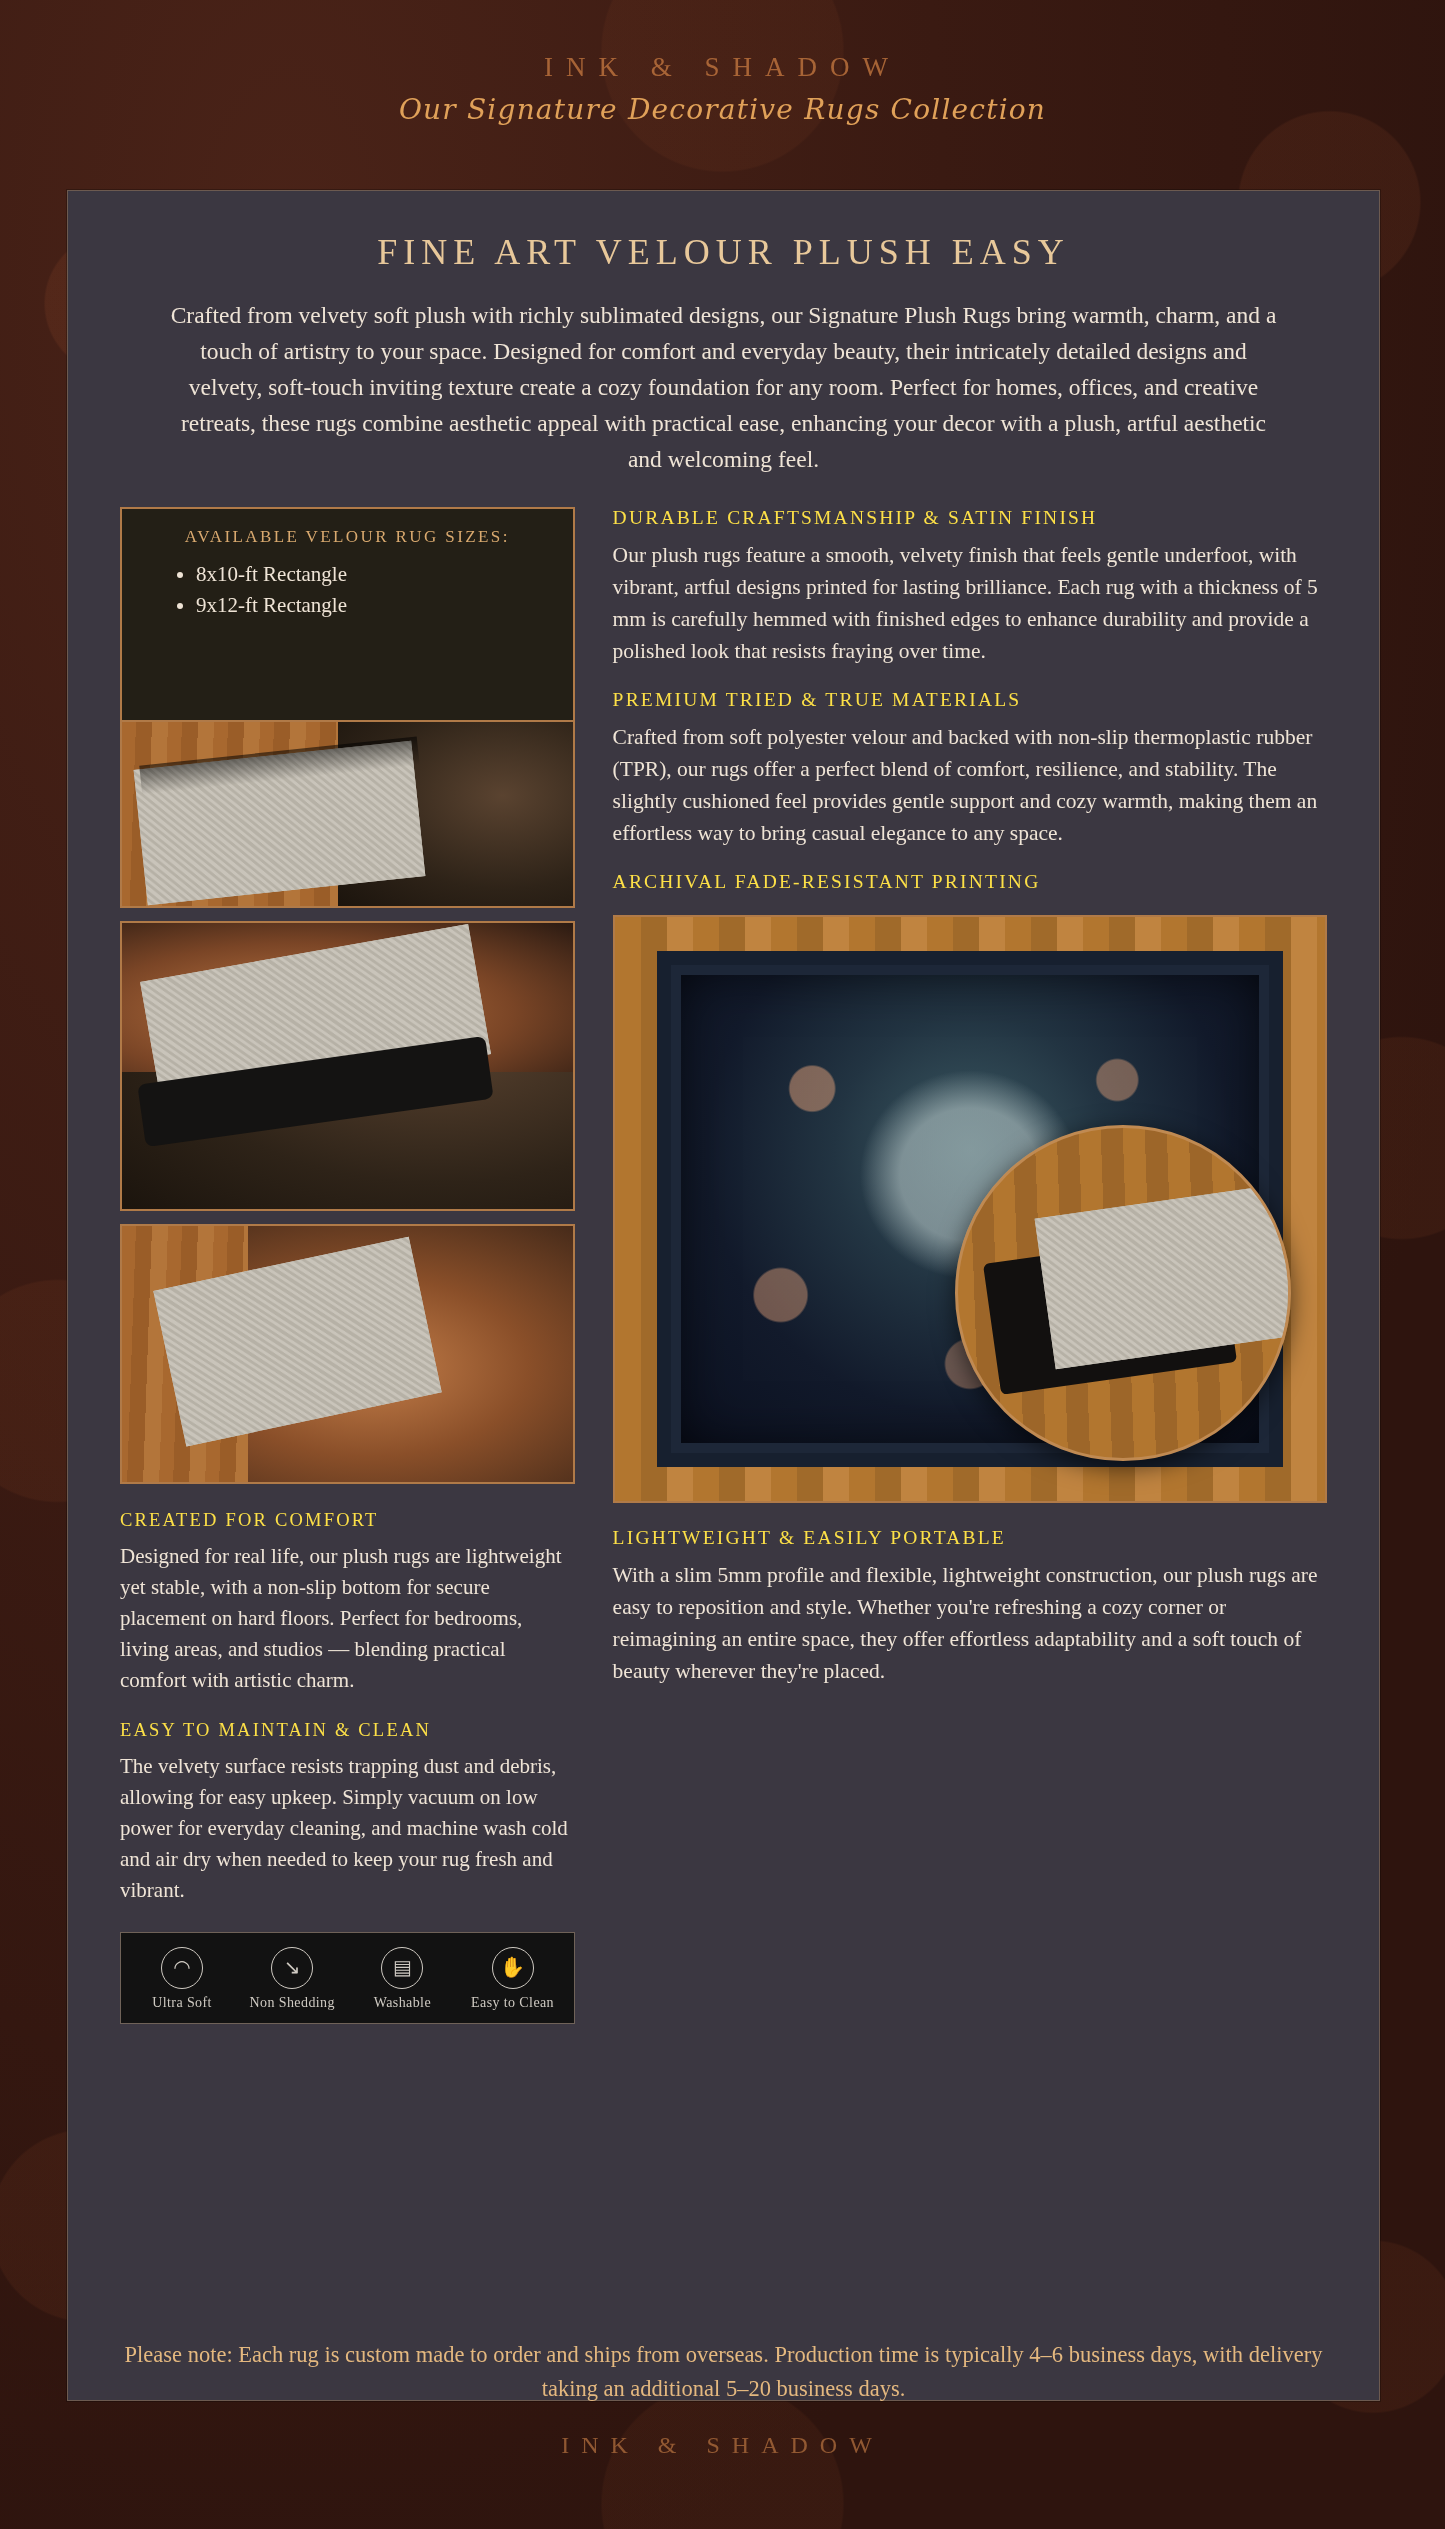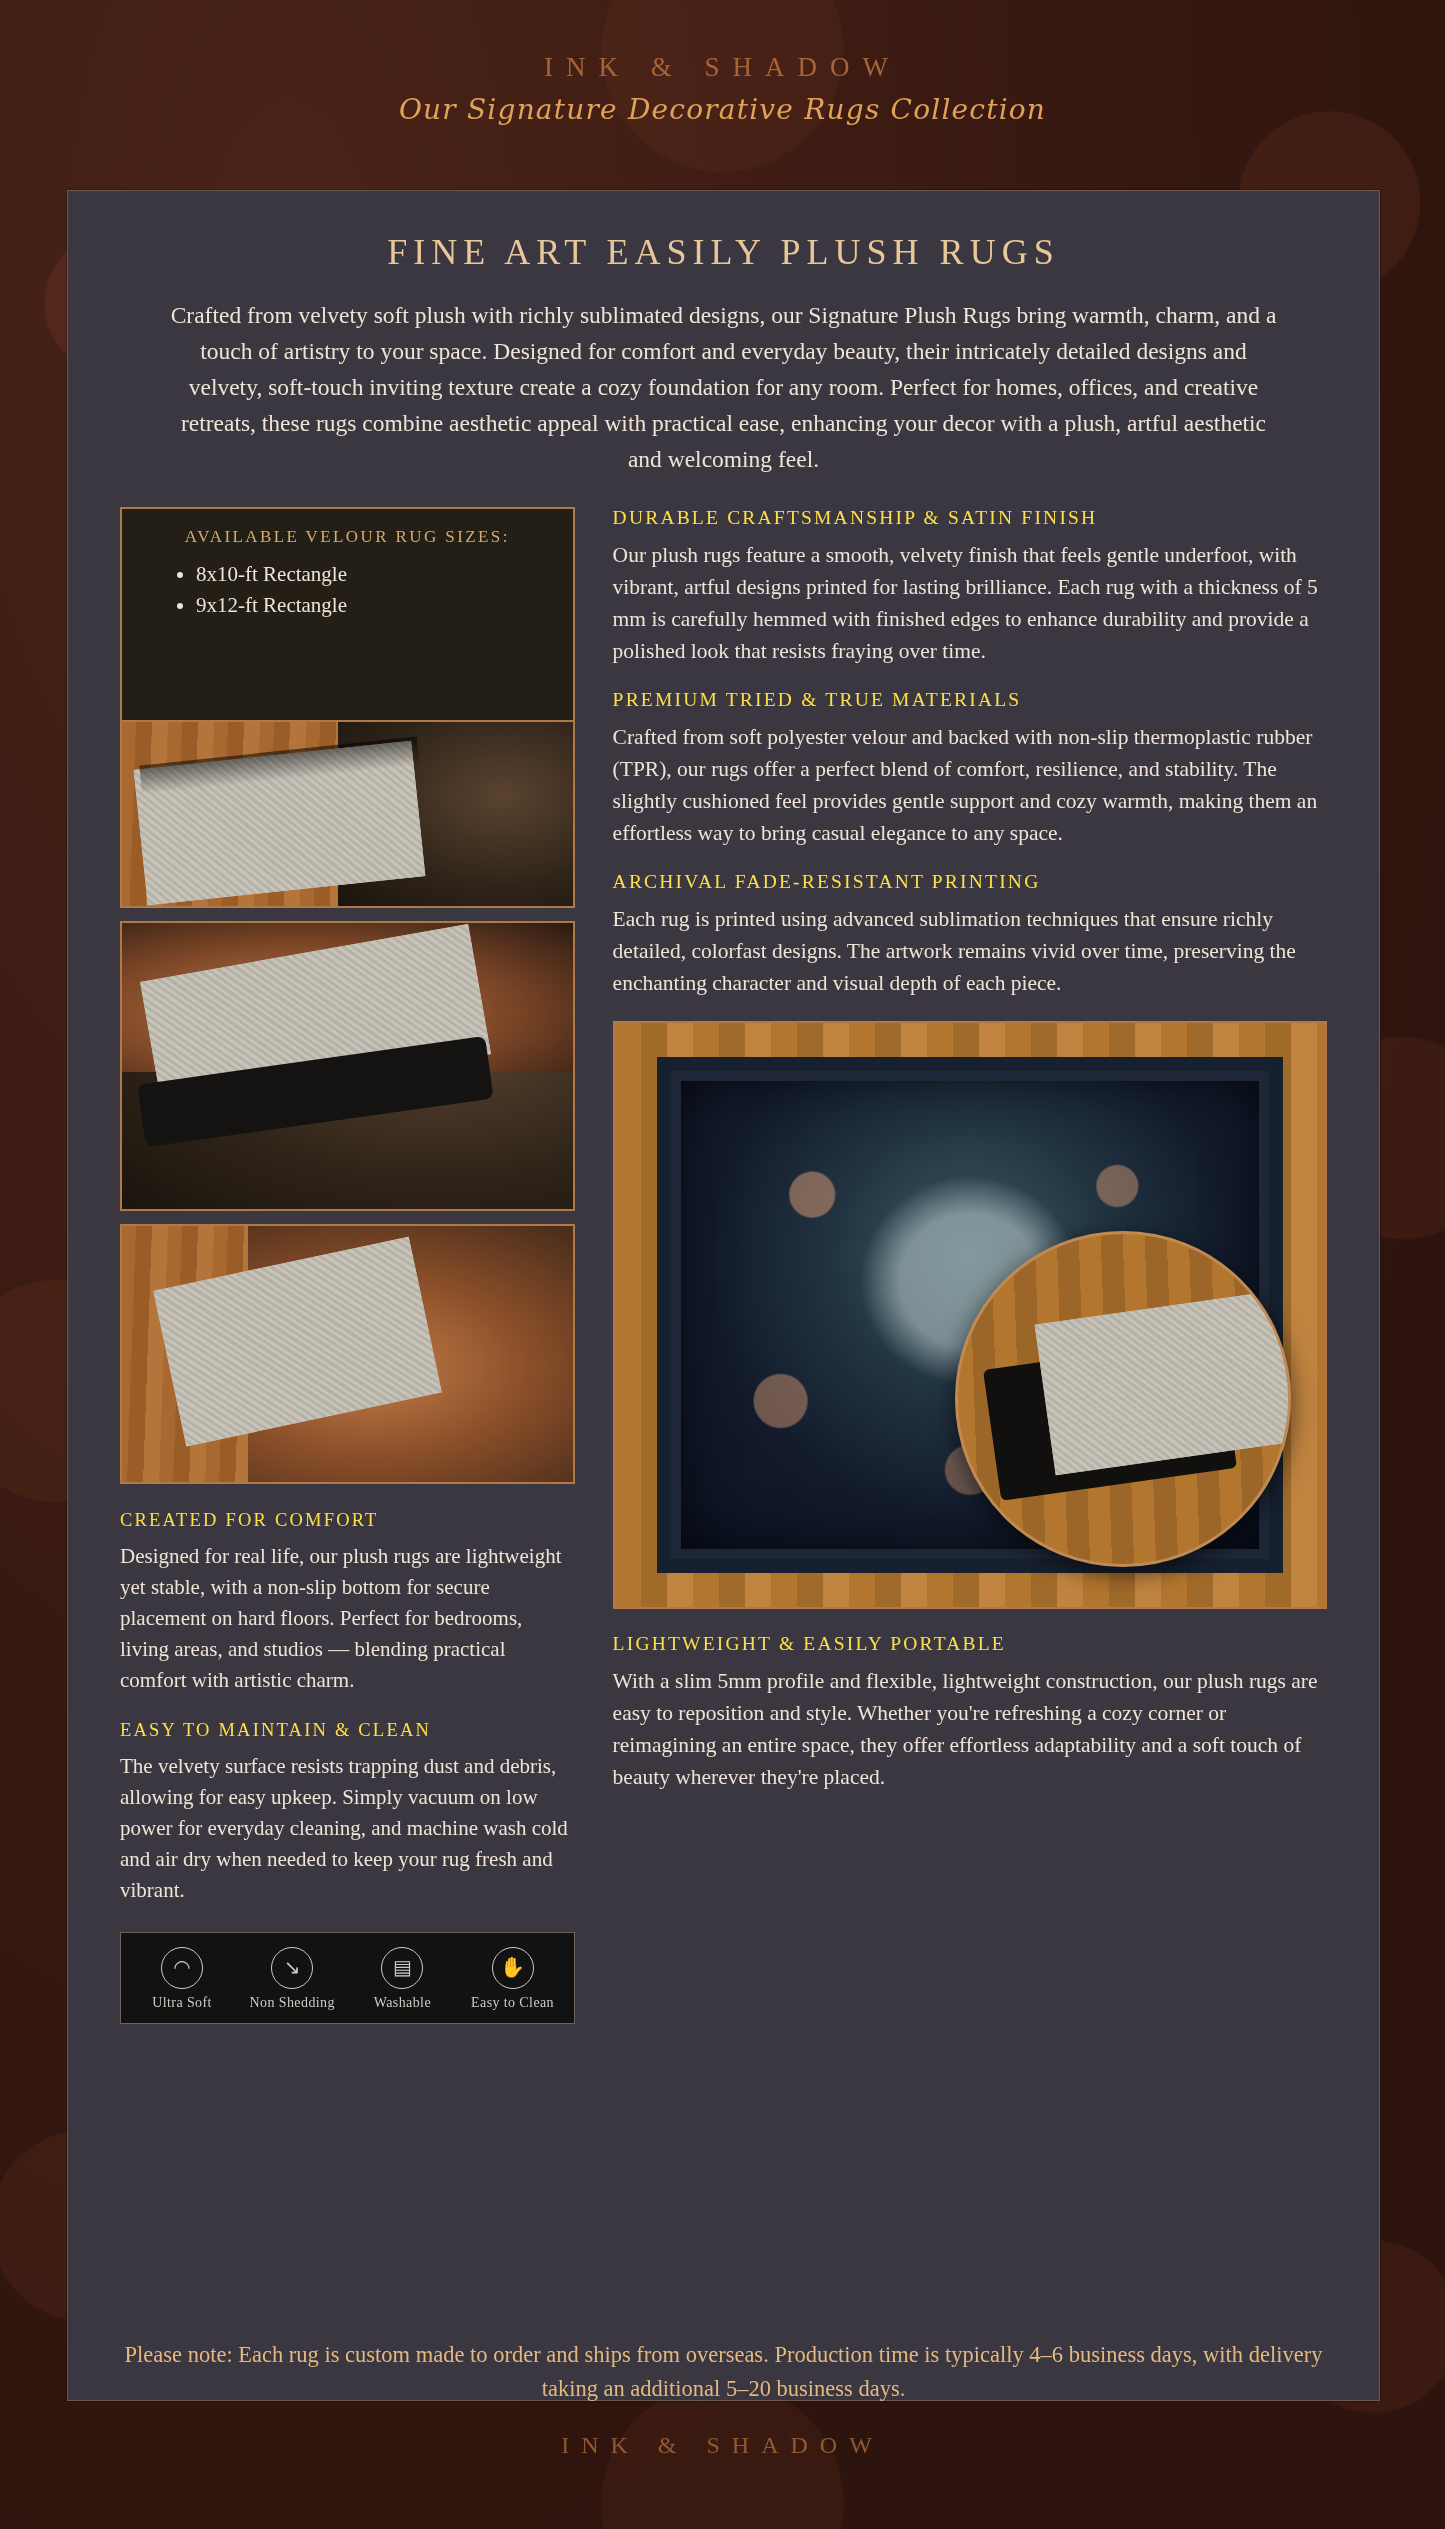--- a/index.html
+++ b/index.html
@@ -298,21 +298,21 @@
 <div class="page">
 
   <div class="masthead">
     <div class="brand-top">INK &amp; SHADOW</div>
     <div class="brand-script">Our Signature Decorative Rugs Collection</div>
   </div>
 
   <div class="panel">
     <div class="panel-inner">
 
-      <h1 class="title">FINE ART EASILY PLUSH RUGS</h1>
+      <h1 class="title">FINE ART VELOUR PLUSH EASY</h1>
       <p class="intro">Crafted from velvety soft plush with richly sublimated designs, our Signature Plush Rugs bring warmth, charm, and a touch of artistry to your space. Designed for comfort and everyday beauty, their intricately detailed designs and velvety, soft-touch inviting texture create a cozy foundation for any room. Perfect for homes, offices, and creative retreats, these rugs combine aesthetic appeal with practical ease, enhancing your decor with a plush, artful aesthetic and welcoming feel.</p>
 
       <div class="cols">
 
         <div class="col-left">
 
           <div class="sizes-box">
             <div class="sizes-title">AVAILABLE  VELOUR RUG SIZES:</div>
             <ul class="sizes-list">
               <li>8x10-ft Rectangle</li>
@@ -376,21 +376,20 @@
           <div class="blk">
             <h3 class="sub">DURABLE CRAFTSMANSHIP &amp; SATIN FINISH</h3>
             <p class="body">Our plush rugs feature a smooth, velvety finish that feels gentle underfoot, with vibrant, artful designs printed for lasting brilliance. Each rug with a thickness of 5 mm is carefully hemmed with finished edges to enhance durability and provide a polished look that resists fraying over time.</p>
           </div>
           <div class="blk">
             <h3 class="sub">PREMIUM TRIED &amp; TRUE MATERIALS</h3>
             <p class="body">Crafted from soft polyester velour and backed with non-slip thermoplastic rubber (TPR), our rugs offer a perfect blend of comfort, resilience, and stability. The slightly cushioned feel provides gentle support and cozy warmth, making them an effortless way to bring casual elegance to any space.</p>
           </div>
           <div class="blk">
             <h3 class="sub">ARCHIVAL FADE-RESISTANT PRINTING</h3>
-            <p class="body">Each rug is printed using advanced sublimation techniques that ensure richly detailed, colorfast designs. The artwork remains vivid over time, preserving the enchanting character and visual depth of each piece.</p>
           </div>
 
           <div class="hero">
             <div class="hero-wood"></div>
             <div class="hero-rug"></div>
             <div class="hero-circle">
               <div class="blackfold"></div>
               <div class="backing"></div>
             </div>
           </div>

